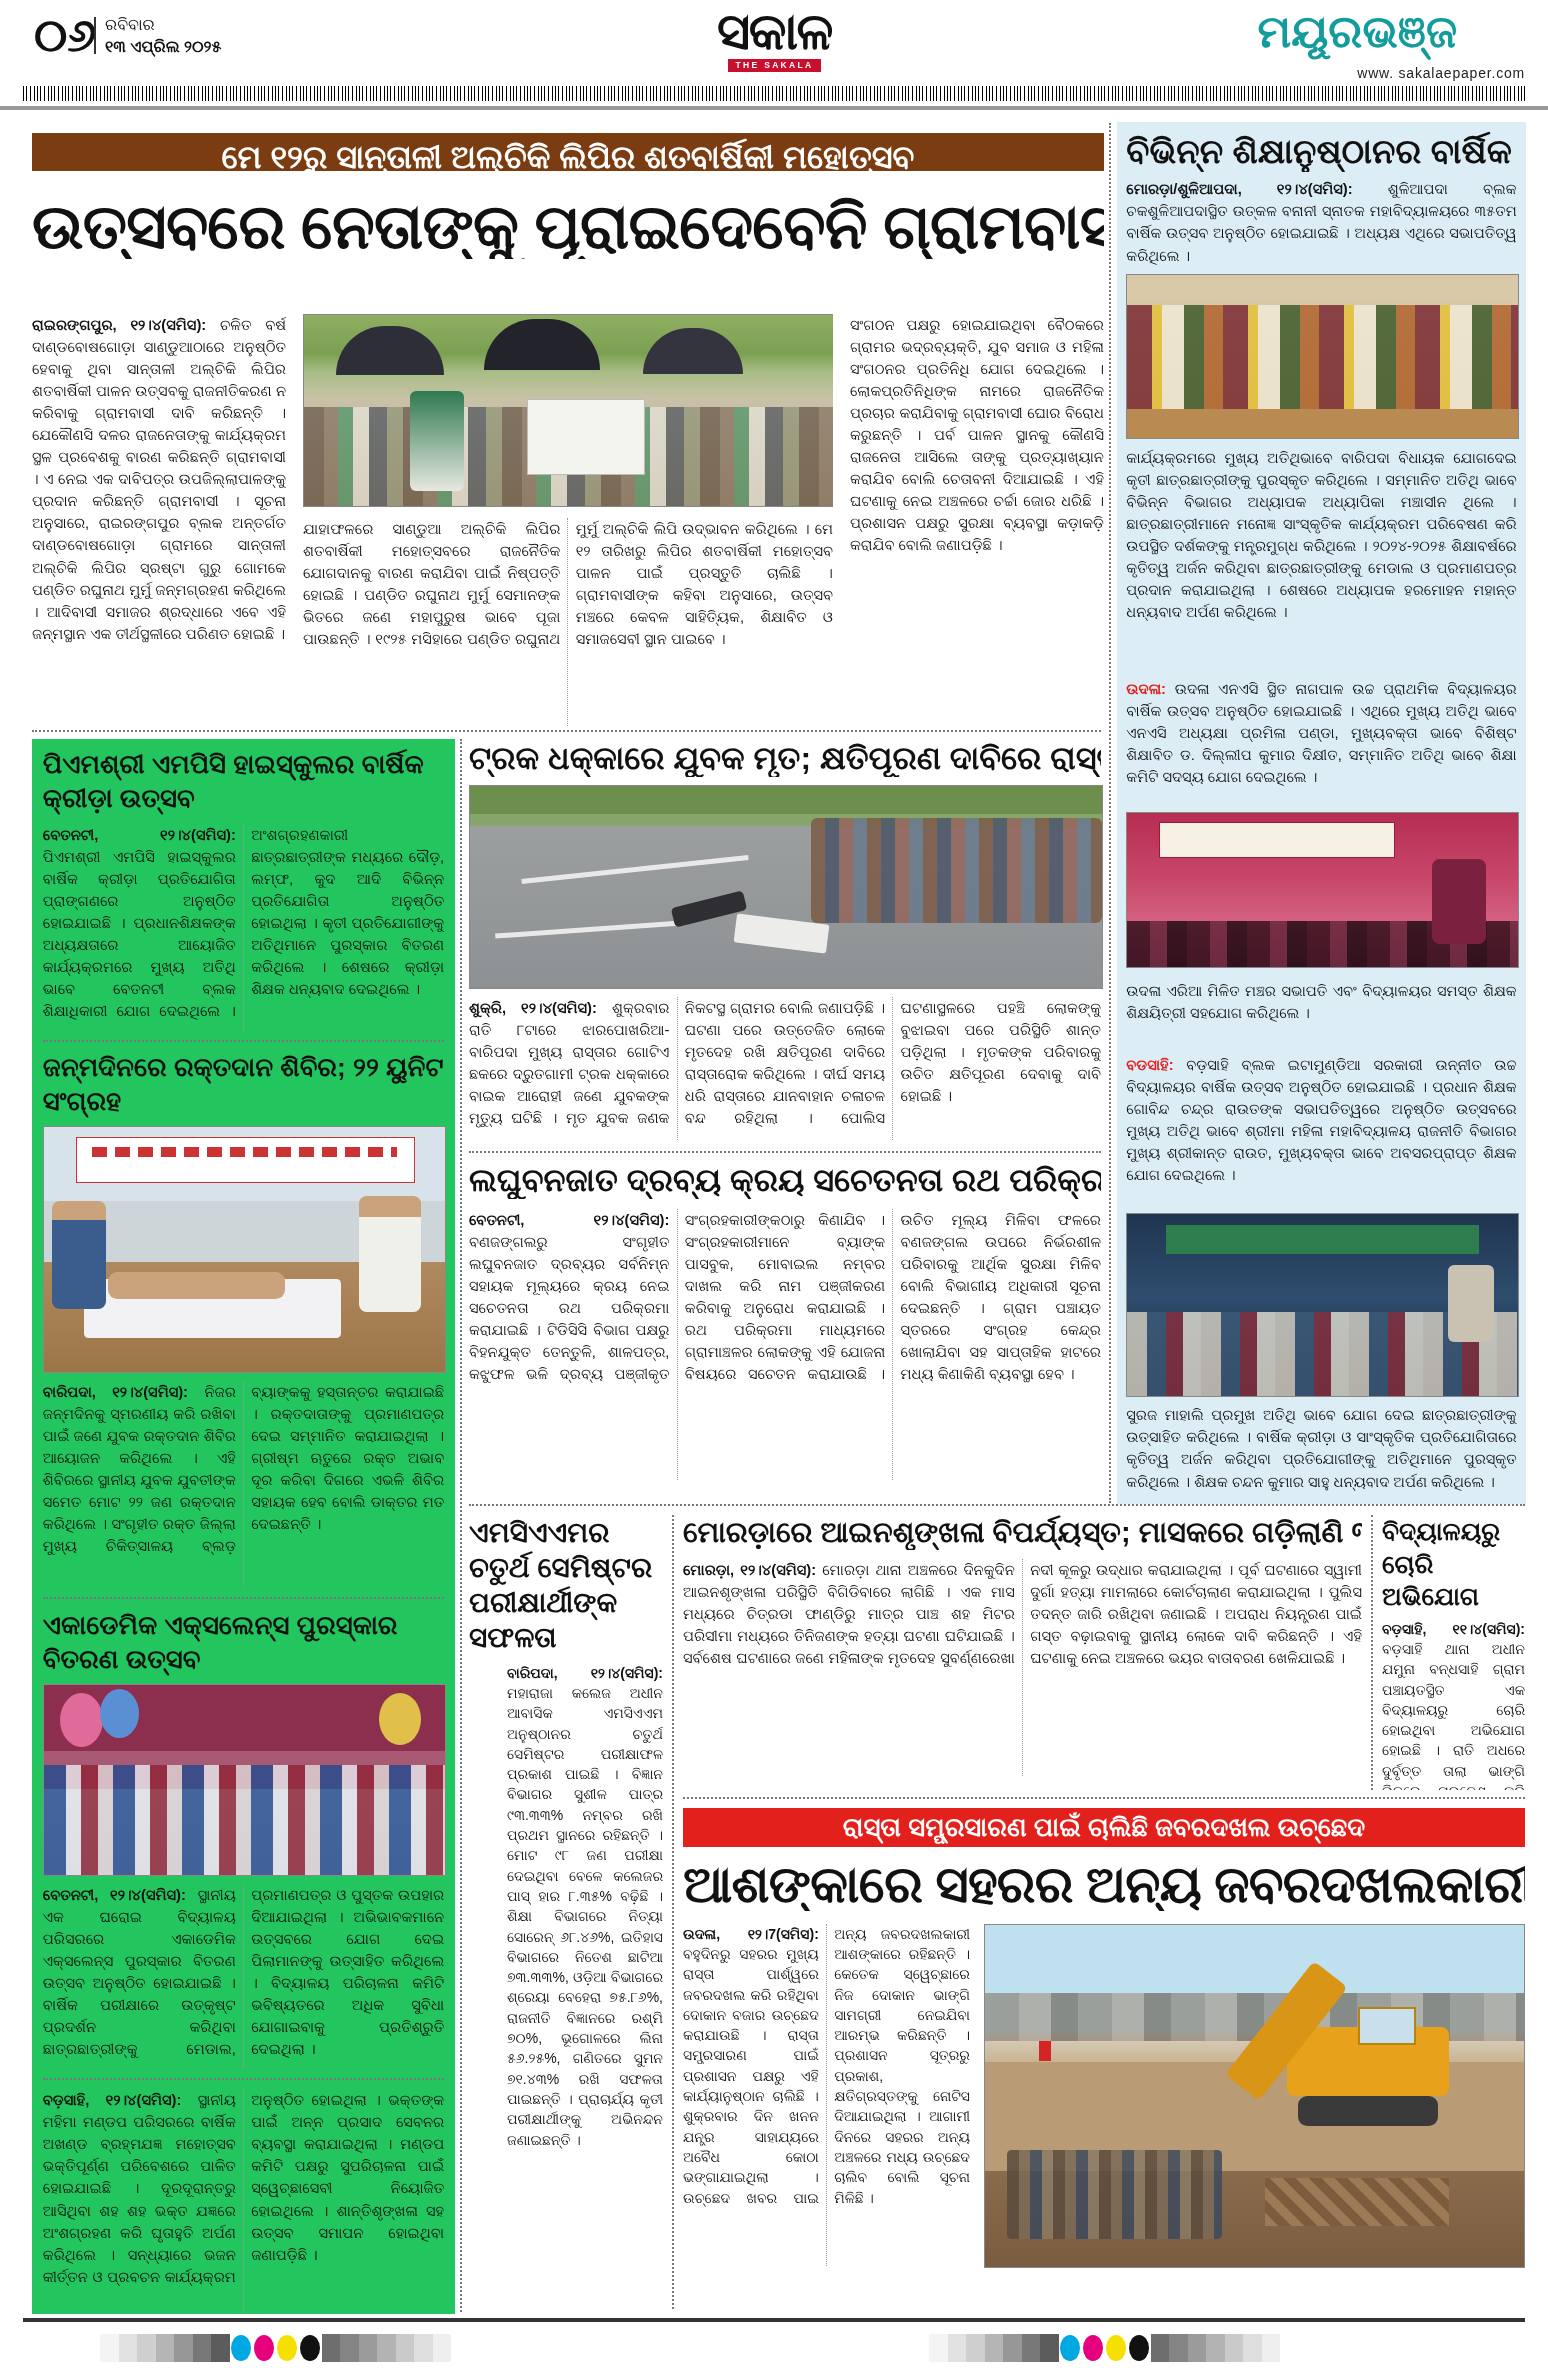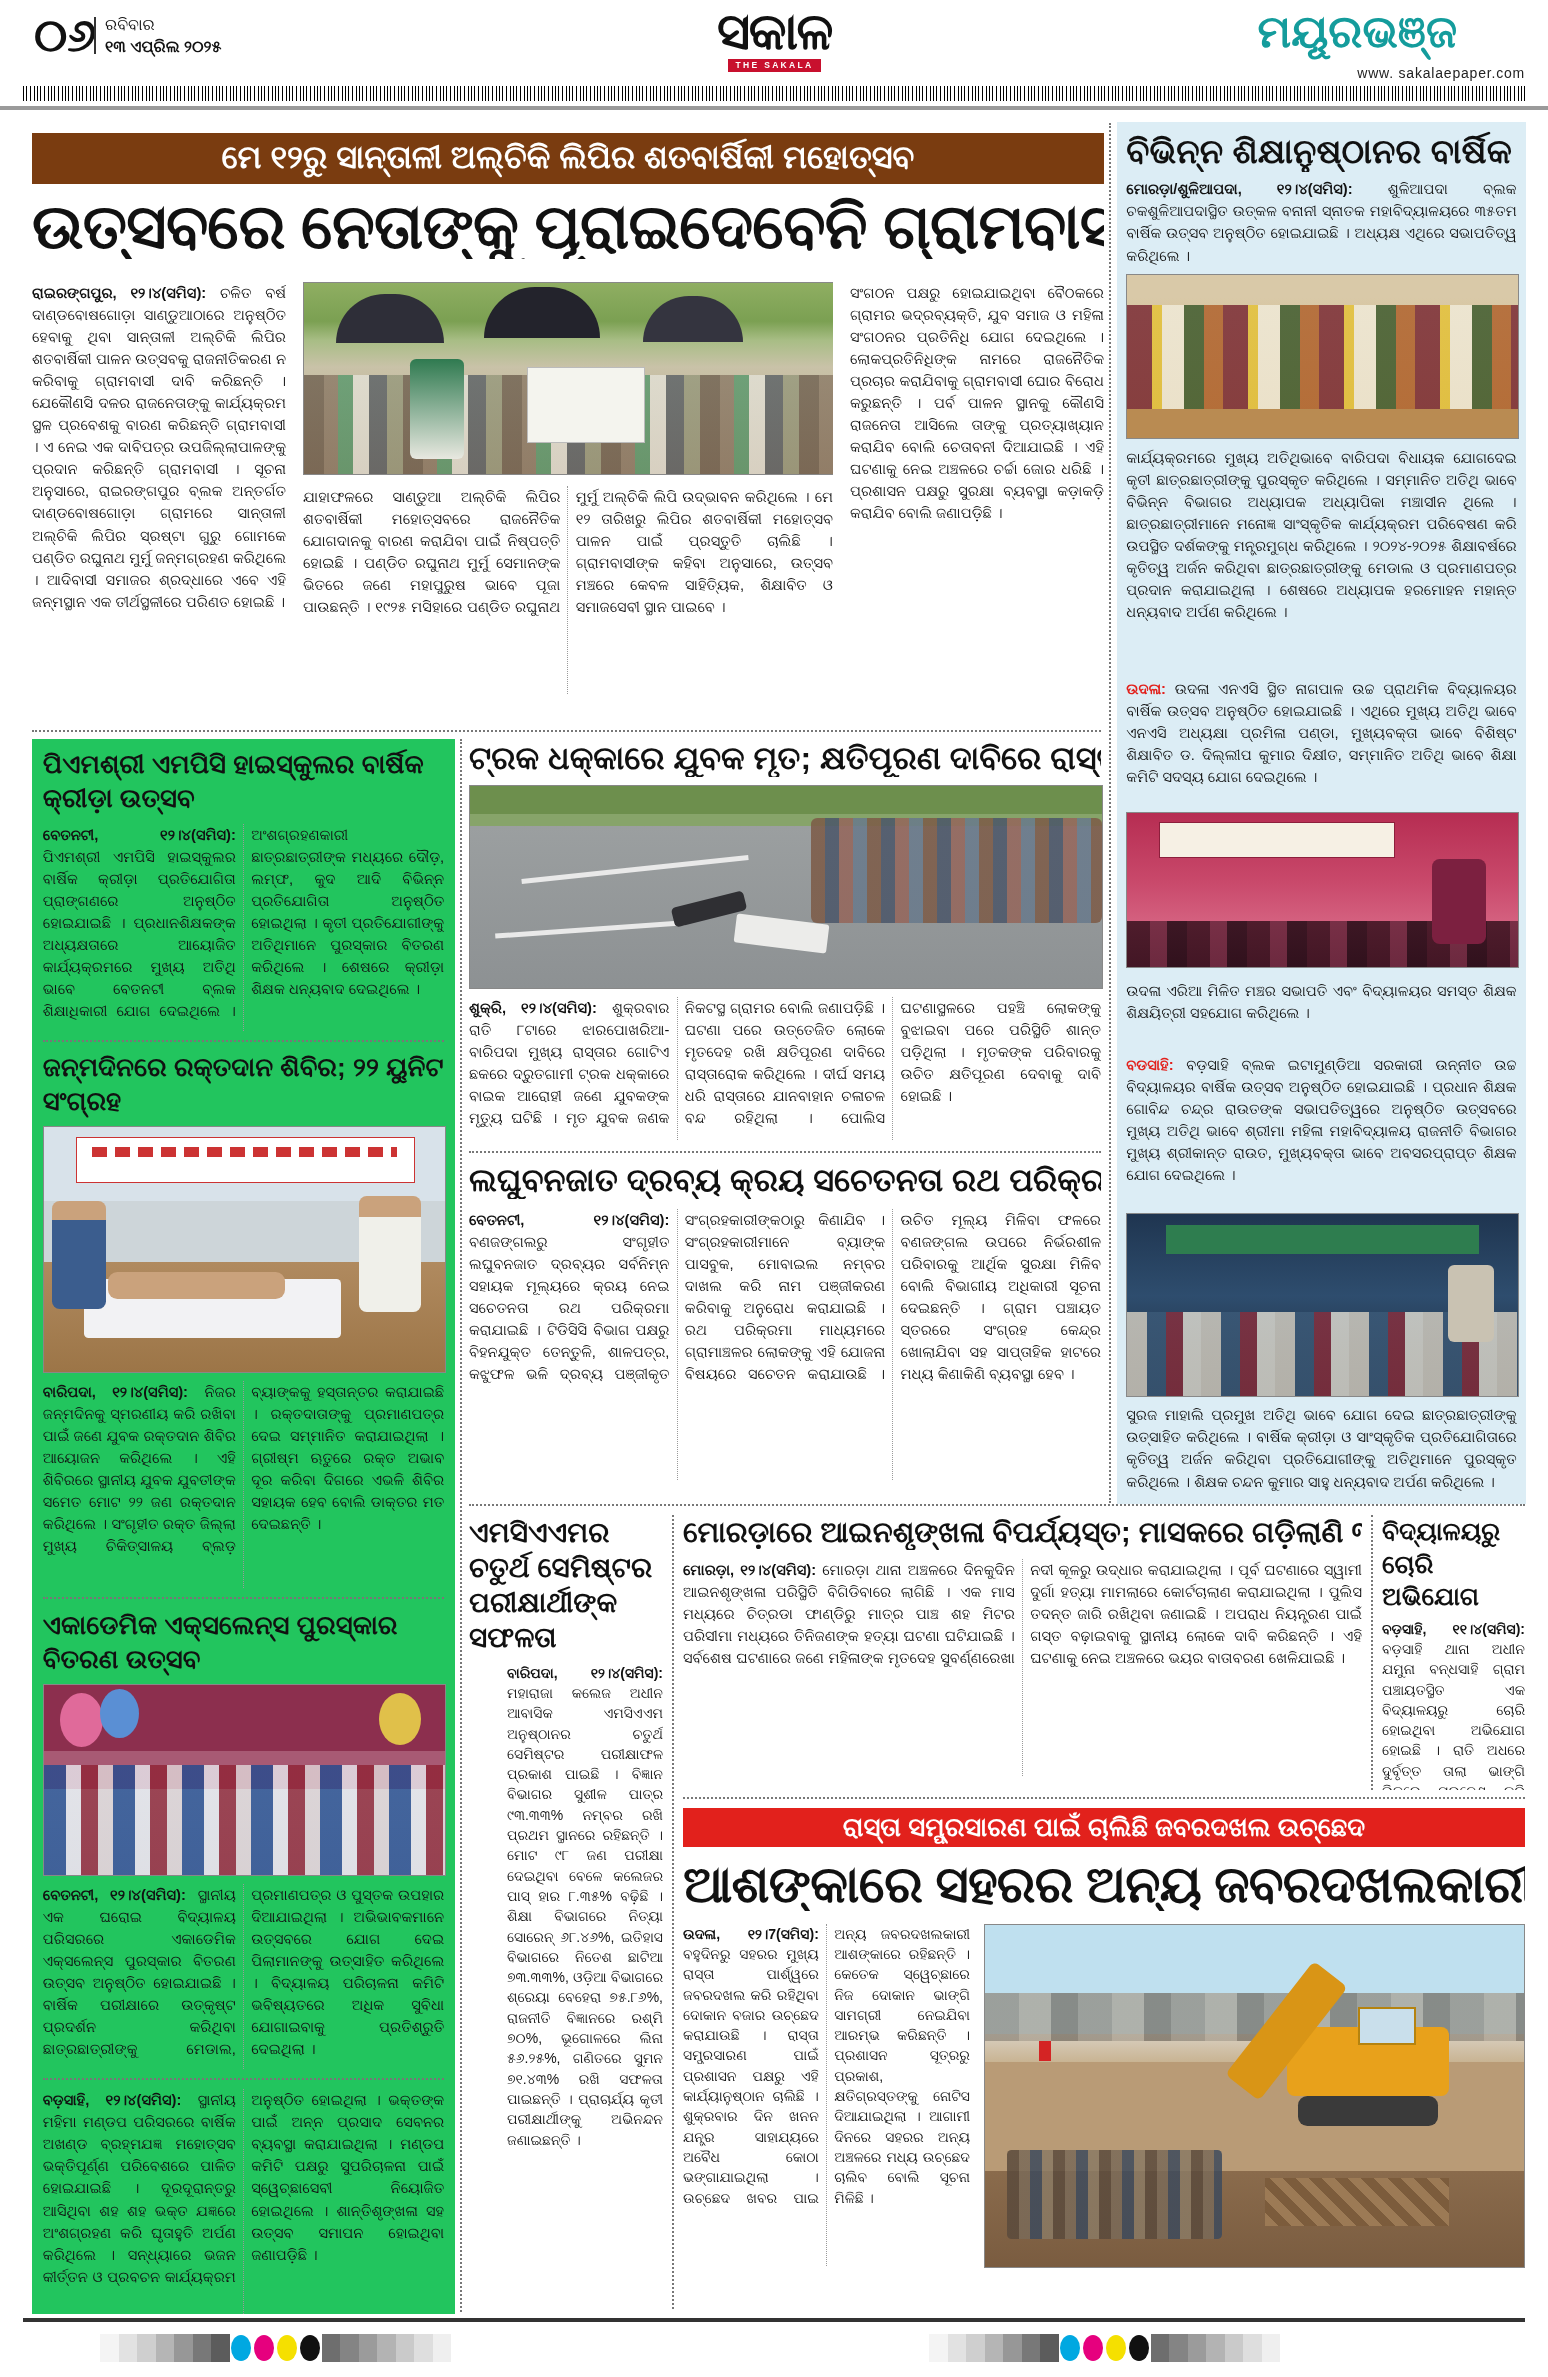--- a/index.html
+++ b/index.html
@@ -62,24 +62,24 @@
   </div>
   <div class="abs" style="left:659px;top:6.2px;width:231px;text-align:center;">
     <div class="masthead">ସକାଳ</div>
     <div class="mastbadge">THE SAKALA</div>
   </div>
   <div class="abs region" style="right:91px;top:9.3px;">ମୟୂରଭଞ୍ଜ</div>
   <div class="abs website" style="right:23px;top:65px;">www. sakalaepaper.com</div>
   <div class="abs barcode" style="left:23px;top:86px;width:1502px;"></div>
   <div class="abs grayrule" style="left:0px;top:106px;width:1548px;"></div>
 
-  <div class="abs kicker" style="left:32px;top:133px;width:1072px;height:51px;">ମେ ୧୨ରୁ ସାନ୍ତାଳୀ ଅଲ୍‌ଚିକି ଲିପିର ଶତବାର୍ଷିକୀ ମହୋତ୍ସବ</div>
+  <div class="abs kicker" style="left:32px;top:133px;width:1072px;height:38px;">ମେ ୧୨ରୁ ସାନ୍ତାଳୀ ଅଲ୍‌ଚିକି ଲିପିର ଶତବାର୍ଷିକୀ ମହୋତ୍ସବ</div>
   <div class="abs headline-xl" style="left:32px;top:194px;width:1072px;">ଉତ୍ସବରେ ନେତାଙ୍କୁ ପୂରାଇଦେବେନି ଗ୍ରାମବାସୀ</div>
 
-  <div class="abs" style="left:32px;top:282px;width:1072px;height:423px;display:grid;grid-template-columns:254px 1fr 254px;column-gap:17px;overflow:hidden;">
+  <div class="abs" style="left:32px;top:314px;width:1072px;height:423px;display:grid;grid-template-columns:254px 1fr 254px;column-gap:17px;overflow:hidden;">
     <p class="body" style="overflow:hidden;">
       <span class="dl">ରାଇରଙ୍ଗପୁର, ୧୨।୪(ସମିସ):</span>
       <span>ଚଳିତ ବର୍ଷ ଦାଣ୍ଡବୋଷଗୋଡ଼ା ସାଣ୍ଡୁଆଠାରେ ଅନୁଷ୍ଠିତ ହେବାକୁ ଥିବା ସାନ୍ତାଳୀ ଅଲ୍‌ଚିକି ଲିପିର ଶତବାର୍ଷିକୀ ପାଳନ ଉତ୍ସବକୁ ରାଜନୀତିକରଣ ନ କରିବାକୁ ଗ୍ରାମବାସୀ ଦାବି କରିଛନ୍ତି । ଯେକୌଣସି ଦଳର ରାଜନେତାଙ୍କୁ କାର୍ଯ୍ୟକ୍ରମ ସ୍ଥଳ ପ୍ରବେଶକୁ ବାରଣ କରିଛନ୍ତି ଗ୍ରାମବାସୀ । ଏ ନେଇ ଏକ ଦାବିପତ୍ର ଉପଜିଲ୍ଲାପାଳଙ୍କୁ ପ୍ରଦାନ କରିଛନ୍ତି ଗ୍ରାମବାସୀ । ସୂଚନା ଅନୁସାରେ, ରାଇରଙ୍ଗପୁର ବ୍ଲକ ଅନ୍ତର୍ଗତ ଦାଣ୍ଡବୋଷଗୋଡ଼ା ଗ୍ରାମରେ ସାନ୍ତାଳୀ ଅଲ୍‌ଚିକି ଲିପିର ସ୍ରଷ୍ଟା ଗୁରୁ ଗୋମକେ ପଣ୍ଡିତ ରଘୁନାଥ ମୁର୍ମୁ ଜନ୍ମଗ୍ରହଣ କରିଥିଲେ । ଆଦିବାସୀ ସମାଜର ଶ୍ରଦ୍ଧାରେ ଏବେ ଏହି ଜନ୍ମସ୍ଥାନ ଏକ ତୀର୍ଥସ୍ଥଳୀରେ ପରିଣତ ହୋଇଛି ।</span>
     </p>
     <div style="overflow:hidden;">
       <div class="ph" id="ph-lead" style="width:100%;height:191px;">
         <i style="left:6%;top:6%;width:108px;height:49px;border-radius:54px 54px 0 0;background:#2e2e38;"></i>
         <i style="left:34%;top:2%;width:116px;height:51px;border-radius:58px 58px 0 0;background:#23232c;"></i>
         <i style="left:64%;top:7%;width:100px;height:46px;border-radius:50px 50px 0 0;background:#34343f;"></i>
         <i style="left:0;bottom:0;width:100%;height:52%;background:repeating-linear-gradient(90deg,#5a4a3c 0 20px,#7d6a58 20px 34px,#3f8f5f 34px 49px,#e9e9e2 49px 65px,#404a56 65px 83px,#8a8f72 83px 99px);opacity:.65;"></i>

